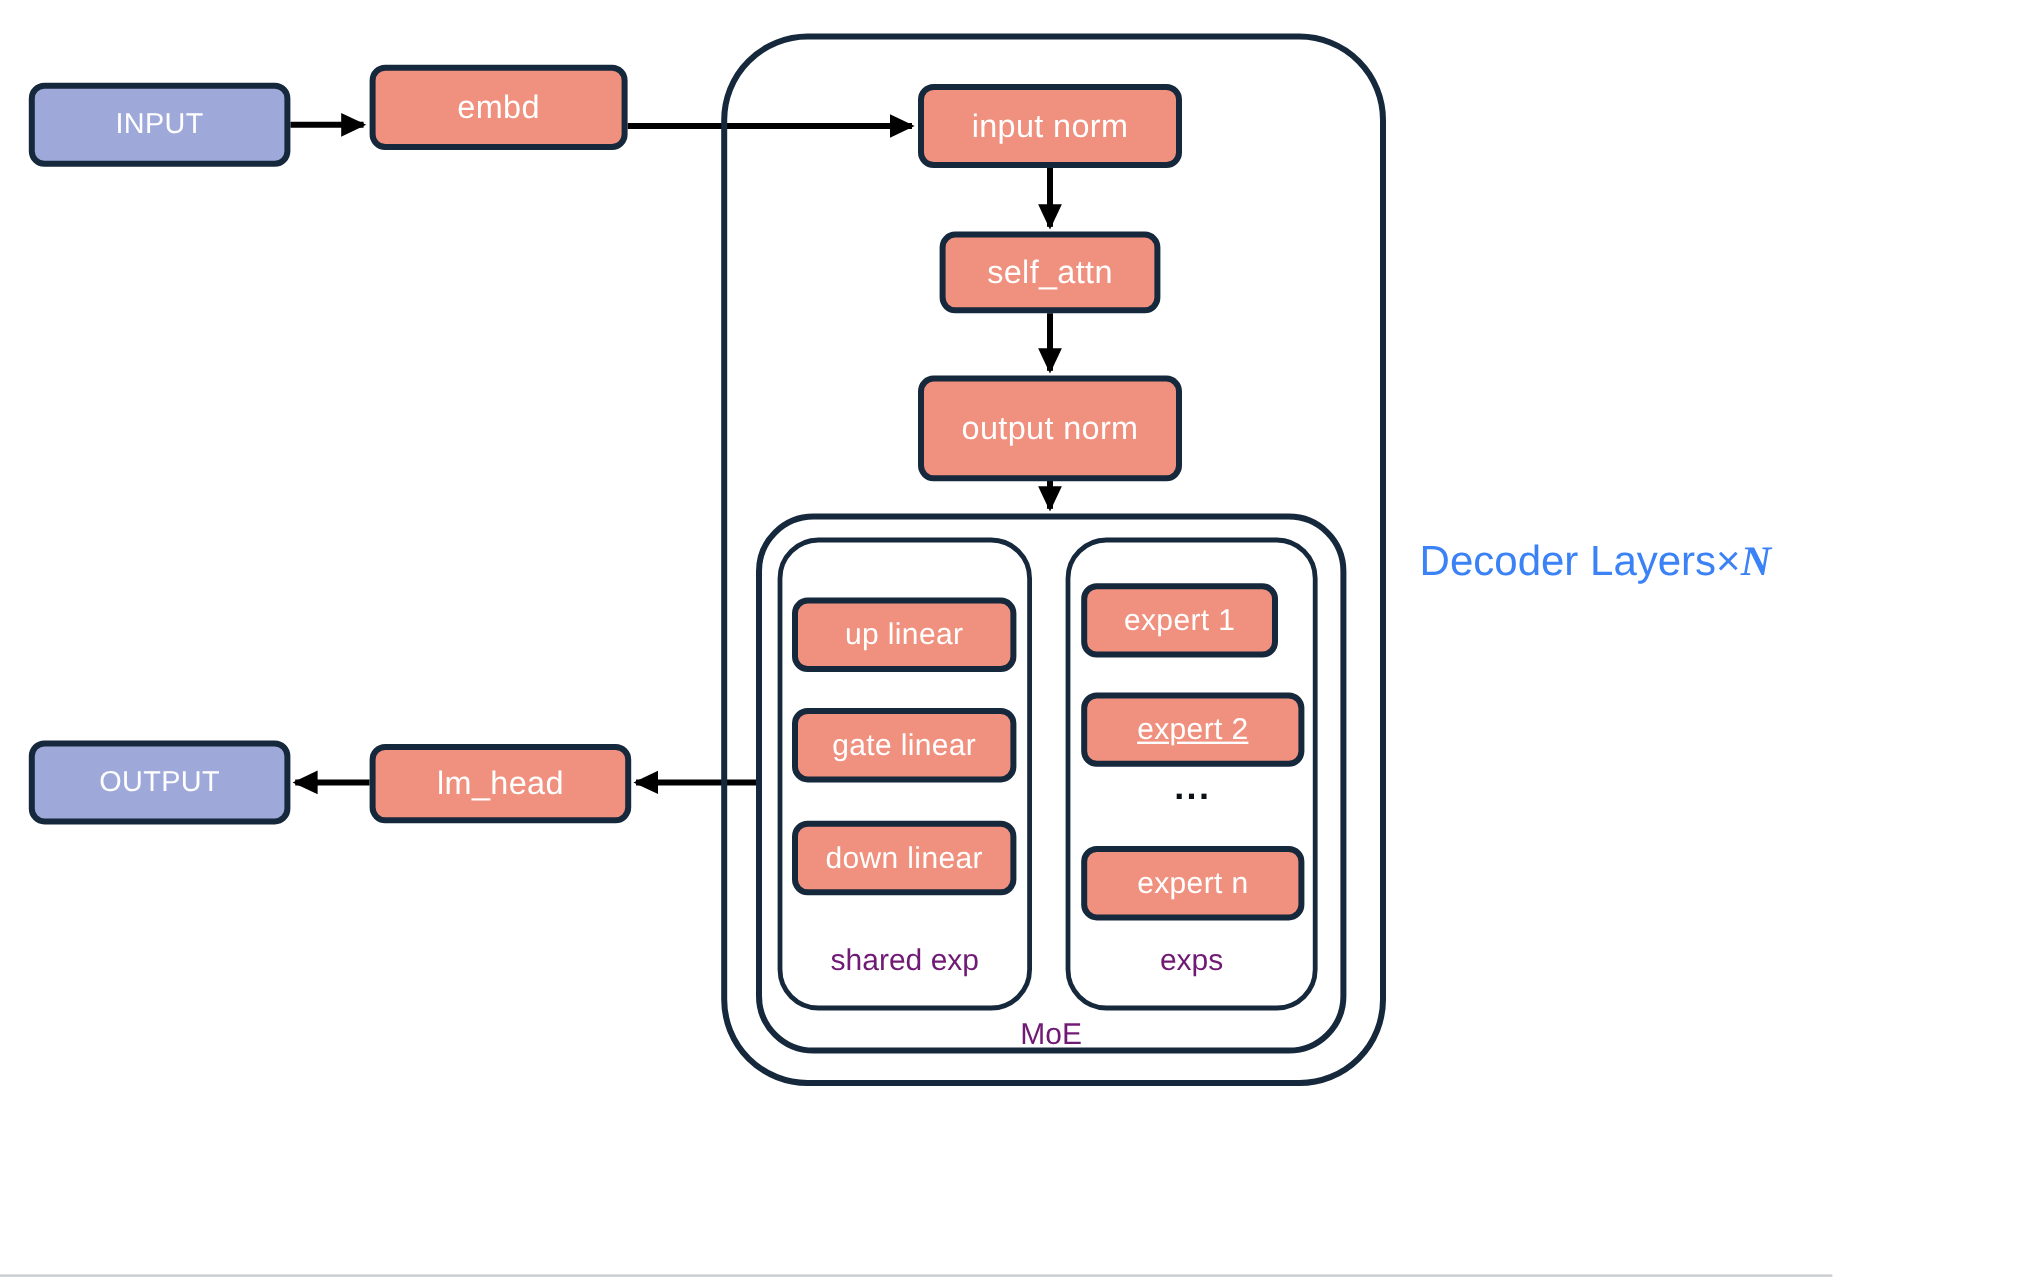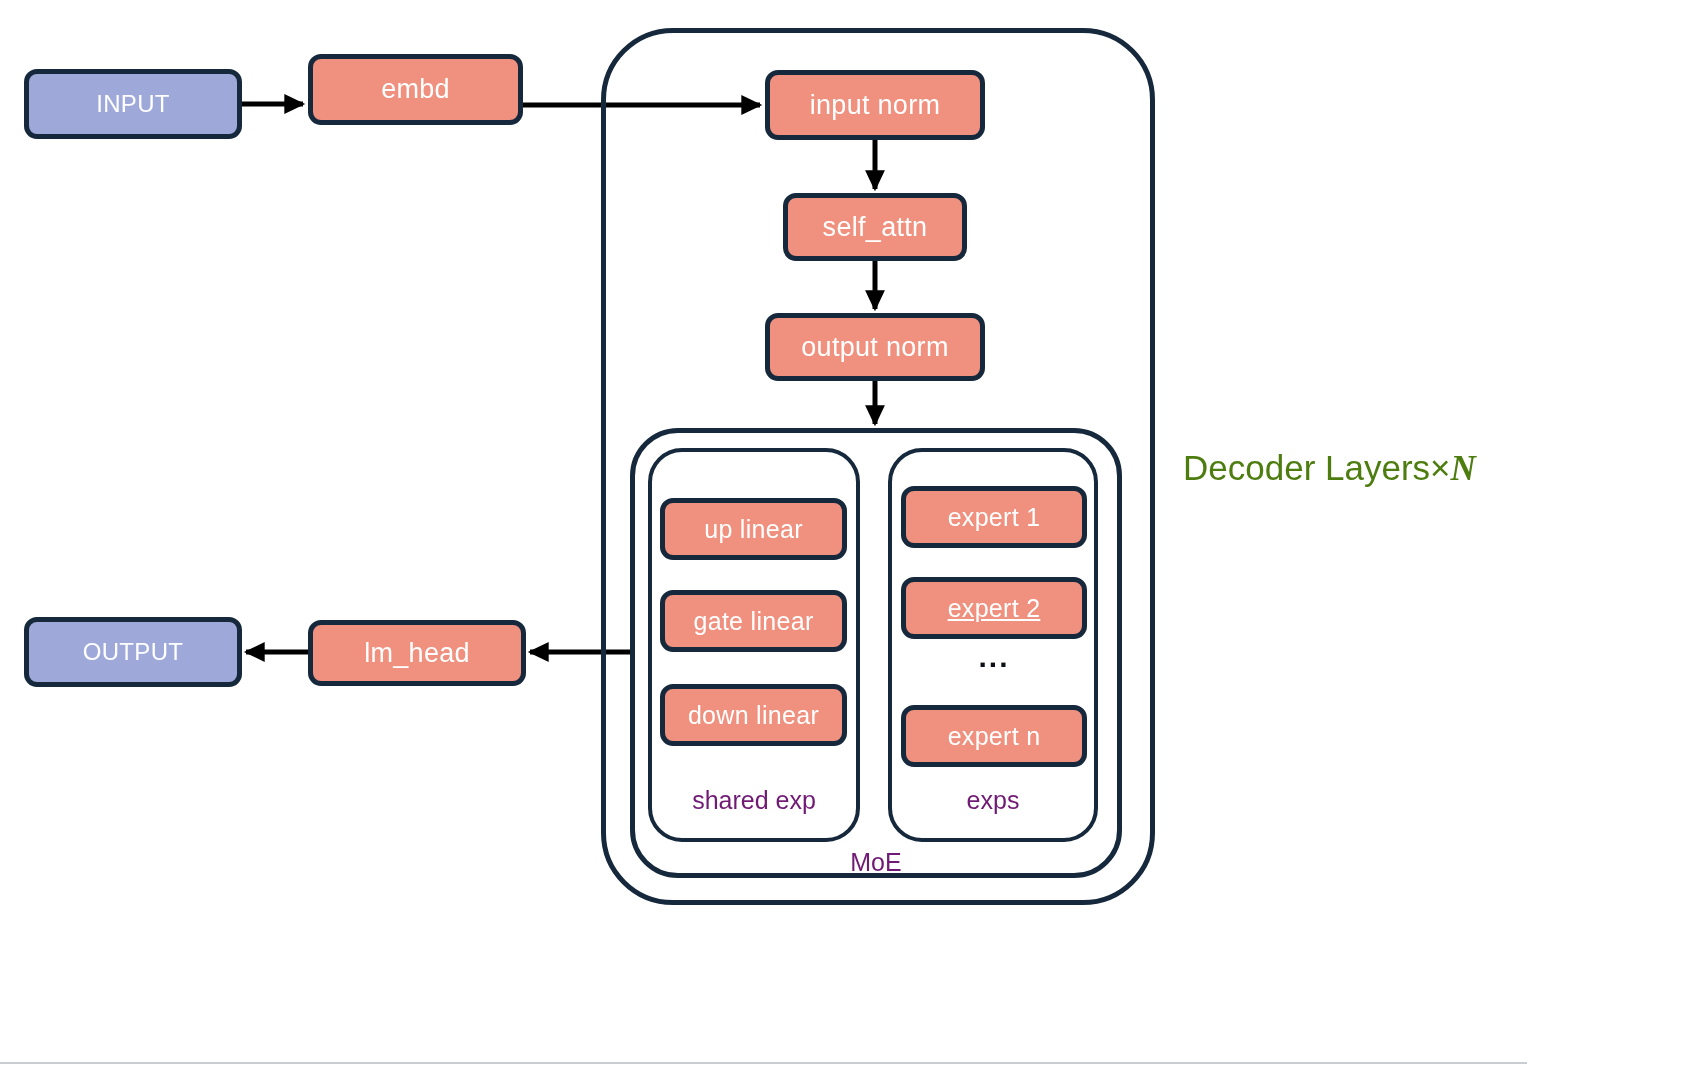--- a/index.html
+++ b/index.html
@@ -52,21 +52,21 @@
     position: absolute;
     color: #701a75;
     font-size: 25px;
     text-align: center;
     white-space: nowrap;
   }
   .decoder-caption {
     position: absolute;
     left: 1183px;
     top: 448px;
-    color: #4d7c0f;
+    color: #3b82f6;
     font-size: 35px;
     white-space: nowrap;
     text-align: right;
   }
   .decoder-caption .n-italic {
     font-family: "Liberation Serif", "DejaVu Serif", serif;
     font-style: italic;
     font-weight: bold;
   }
   .ellipsis-label {
@@ -128,21 +128,21 @@
   </div>
 
   <div class="box node" style="left:765px; top:70px; width:220px; height:70px;">
     <span>input norm</span>
   </div>
 
   <div class="box node" style="left:783px; top:193px; width:184px; height:68px;">
     <span>self_attn</span>
   </div>
 
-  <div class="box node" style="left:765px; top:313px; width:220px; height:68px;">
+  <div class="box node" style="left:765px; top:313px; width:220px; height:88px;">
     <span>output norm</span>
   </div>
 
   <div class="container moe" style="left:630px; top:428px; width:492px; height:450px;"></div>
 
   <div class="container group" style="left:648px; top:448px; width:212px; height:394px;"></div>
 
   <div class="box node" style="left:660px; top:498px; width:187px; height:62px; font-size:25px;">
     <span>up linear</span>
   </div>
@@ -154,21 +154,21 @@
   <div class="box node" style="left:660px; top:684px; width:187px; height:62px; font-size:25px;">
     <span>down linear</span>
   </div>
 
   <div class="caption" style="left:648px; top:786px; width:212px;">
     <span>shared exp</span>
   </div>
 
   <div class="container group" style="left:888px; top:448px; width:210px; height:394px;"></div>
 
-  <div class="box node" style="left:901px; top:486px; width:186px; height:62px; font-size:25px;">
+  <div class="box node" style="left:901px; top:486px; width:164px; height:62px; font-size:25px;">
     <span>expert 1</span>
   </div>
 
   <div class="box node" style="left:901px; top:577px; width:186px; height:62px; font-size:25px;text-decoration:underline;">
     <span>expert 2</span>
   </div>
 
   <div class="ellipsis-label" style="left:901px; top:640px; width:186px; text-align:center;">
     <span>...</span>
   </div>

